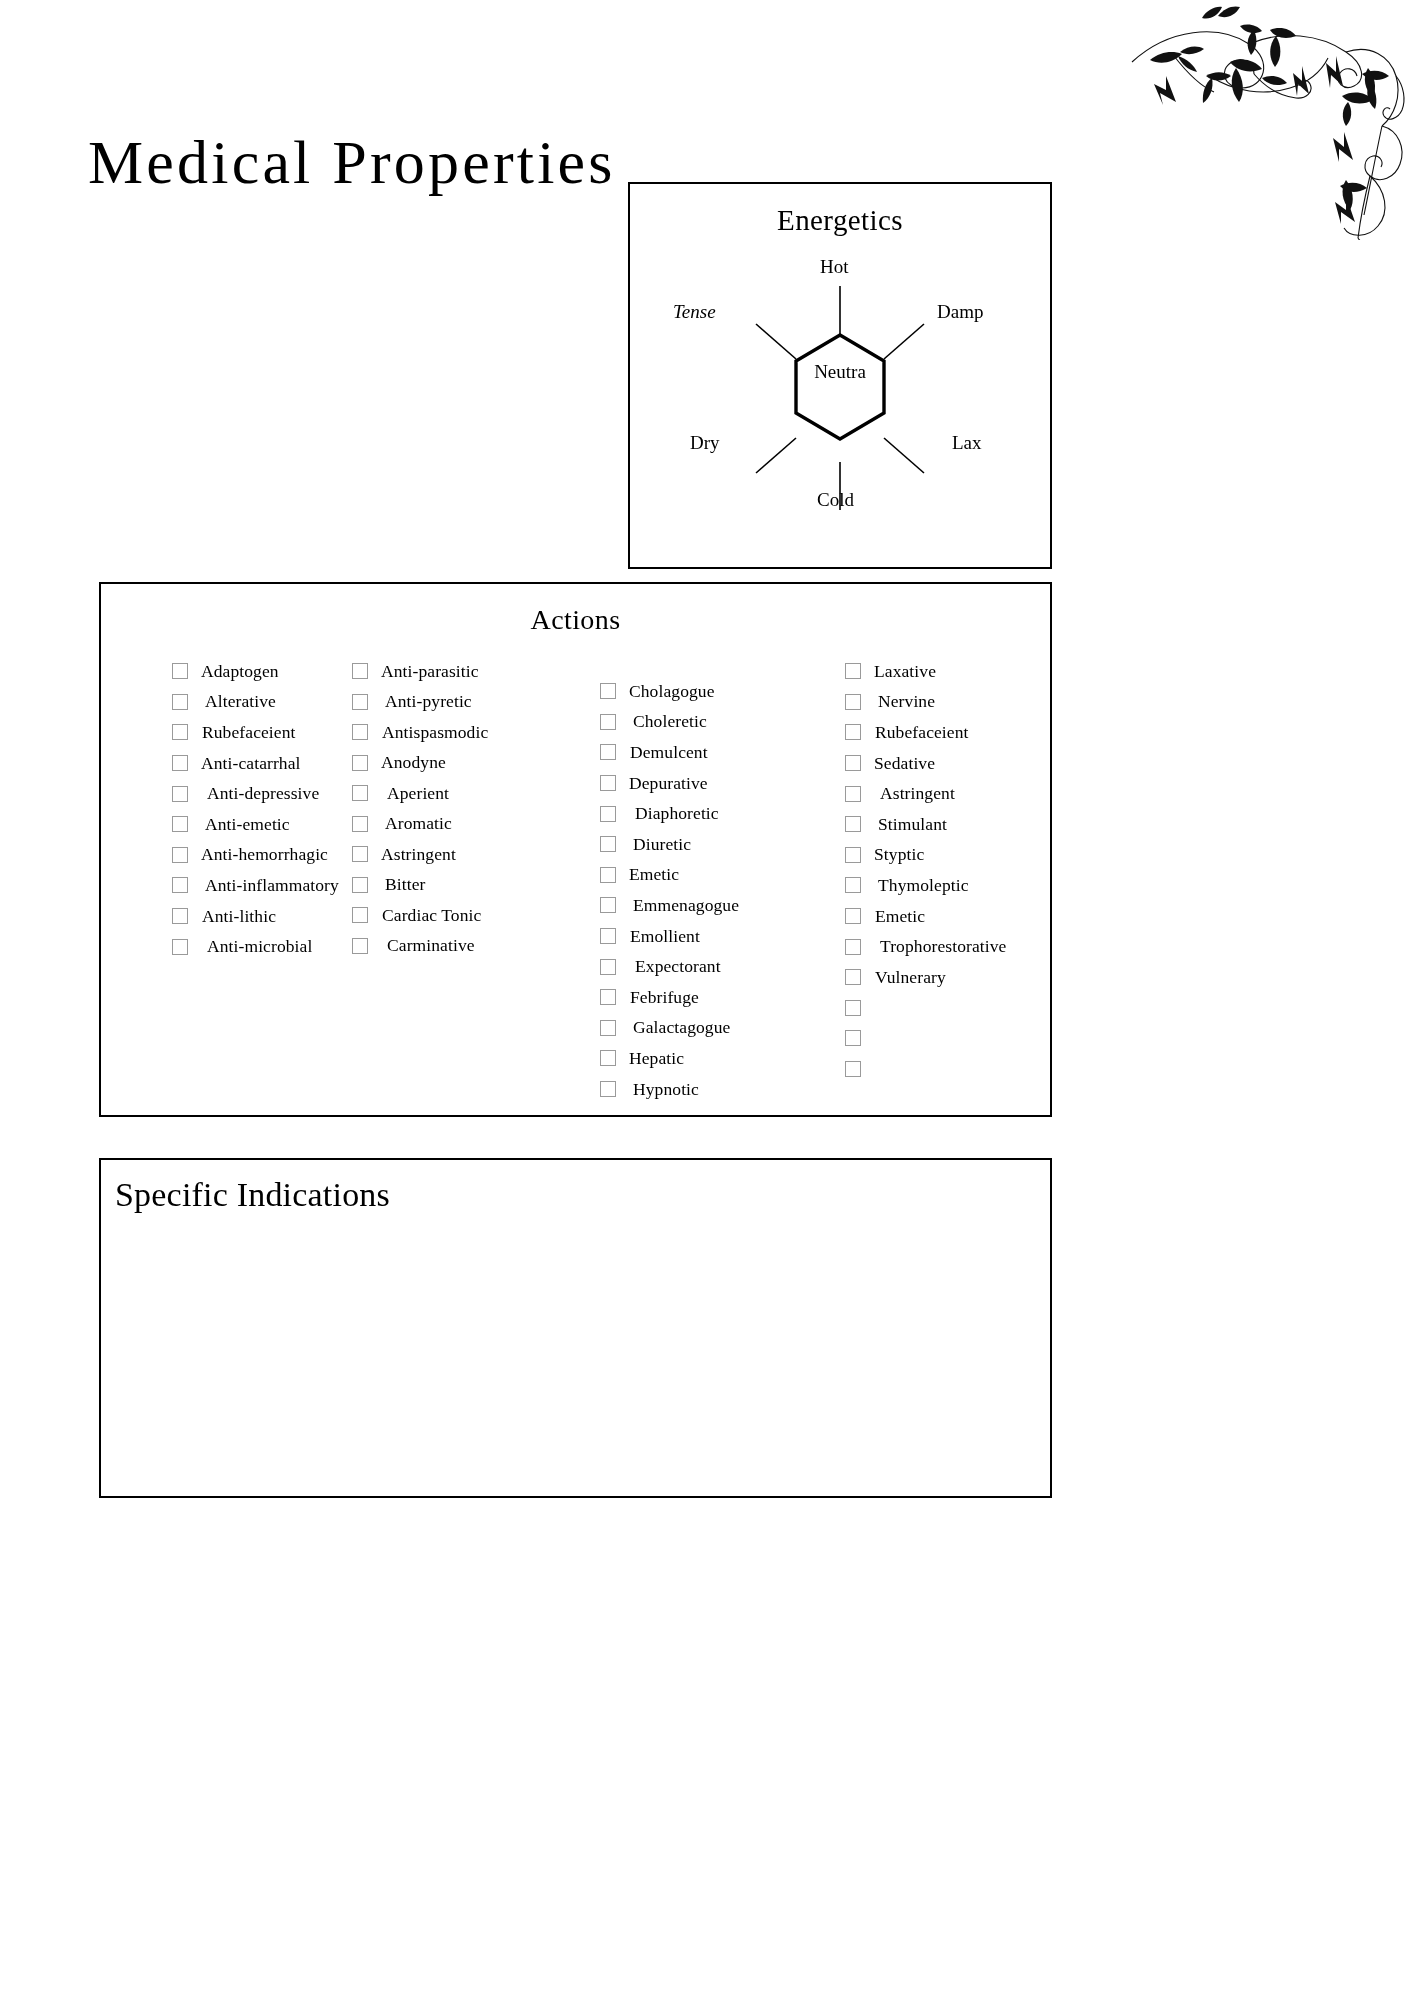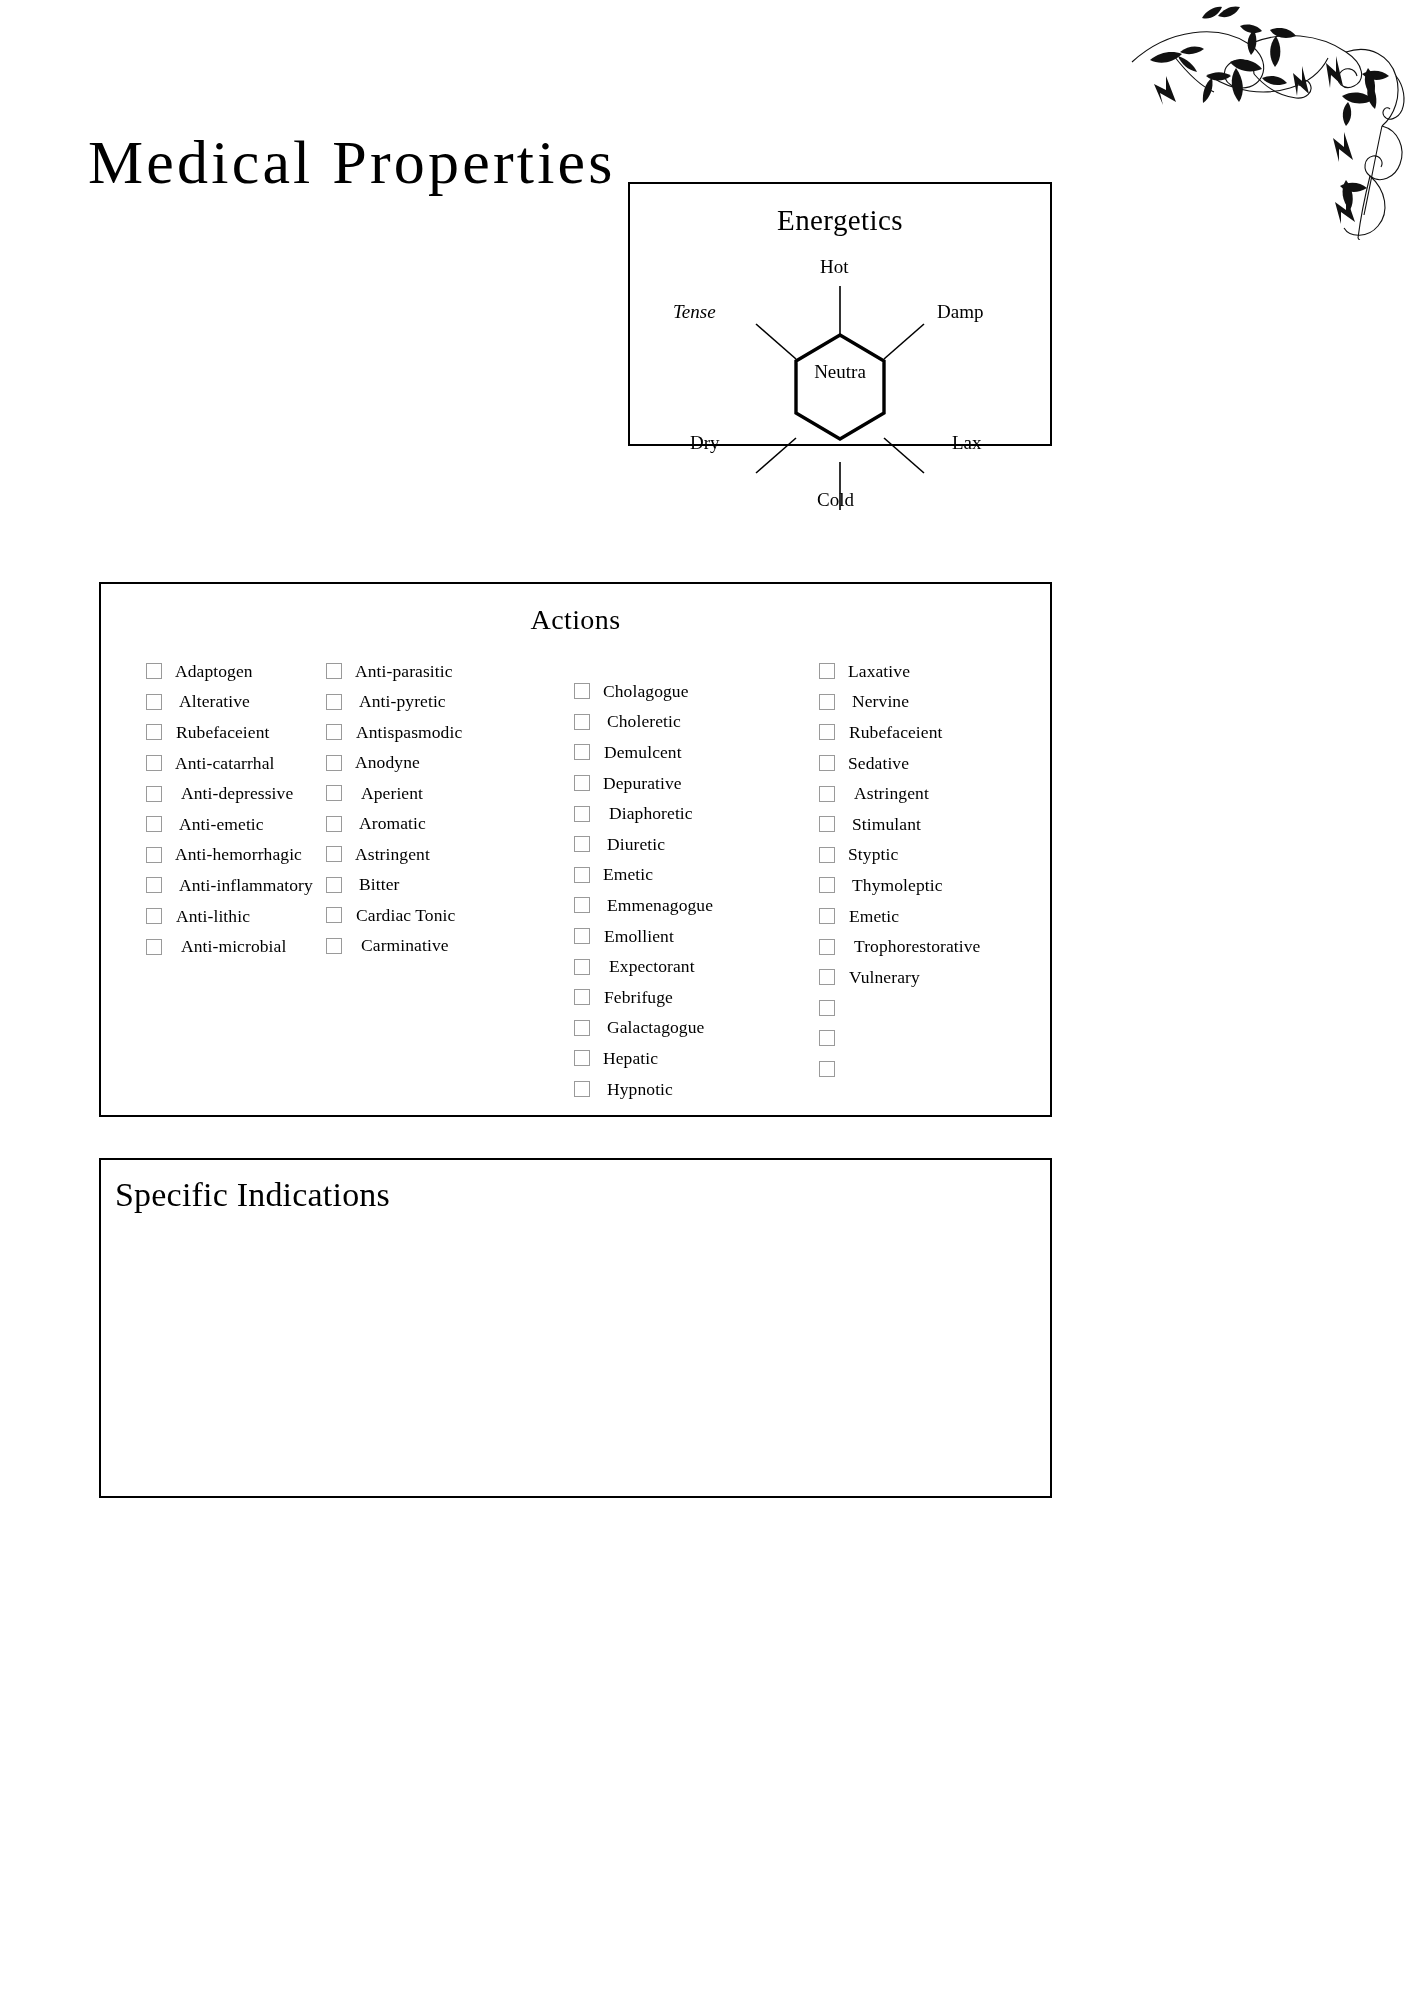--- a/index.html
+++ b/index.html
@@ -69,21 +69,21 @@
   }
   .info-label.i0 { left: 22px;  top: 33px; }
   .info-label.i1 { left: 16px;  top: 150px; }
   .info-label.i2 { left: 14px;  top: 270px; }
 
   
   #panel-energetics {
     left: 628px;
     top: 182px;
     width: 424px;
-    height: 264px;
+    height: 387px;
   }
   .panel-heading {
     position: absolute;
     left: 0;
     right: 0;
     text-align: center;
     font-size: 29px;
     letter-spacing: 0.4px;
   }
   #panel-energetics .panel-heading { top: 20px; }
@@ -130,21 +130,21 @@
     left: 0;
     right: 0;
     top: 72px;
     bottom: 8px;
     display: flex;
   }
   .action-col {
     flex: 0 0 auto;
     box-sizing: border-box;
   }
-  .action-col.c0 { width: 215px; padding-left: 45px; }
+  .action-col.c0 { width: 215px; padding-left: 45px; margin-left: 26px; }
   .action-col.c1 { width: 248px; padding-left: 10px; }
   .action-col.c2 { width: 245px; padding-left: 10px; margin-top: 20px; }
   .action-col.c3 { width: 245px; padding-left: 10px; }
 
   .check-row {
     display: flex;
     align-items: center;
     height: 30.6px;
   }
   .check-row.c1row { height: 30.5px; }

